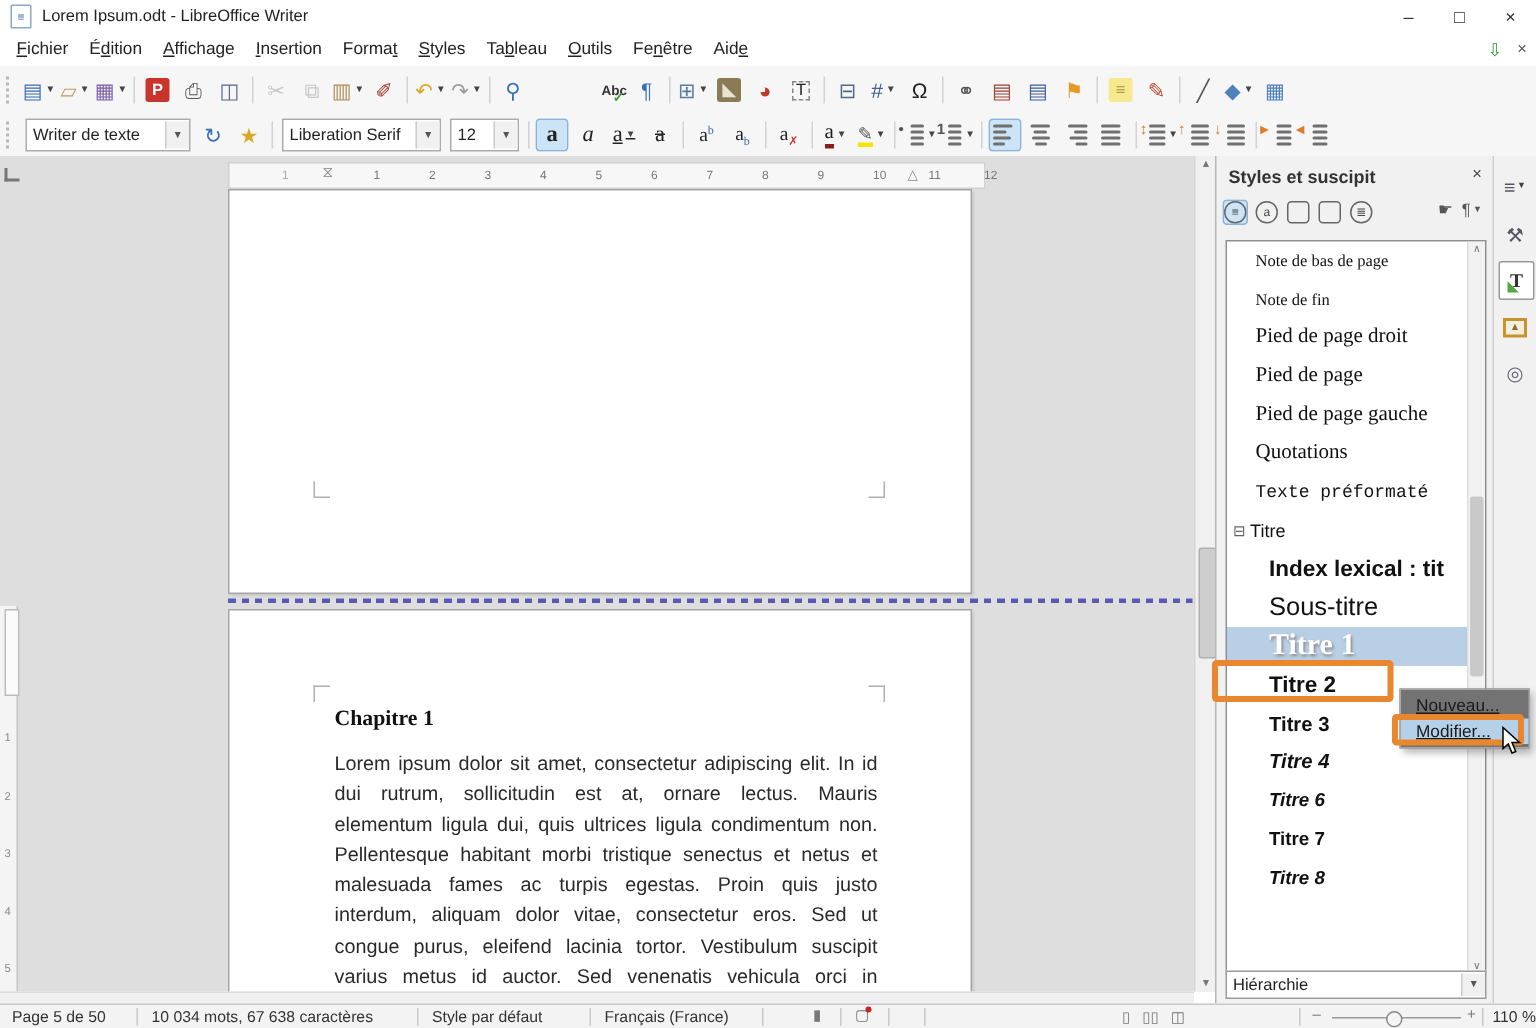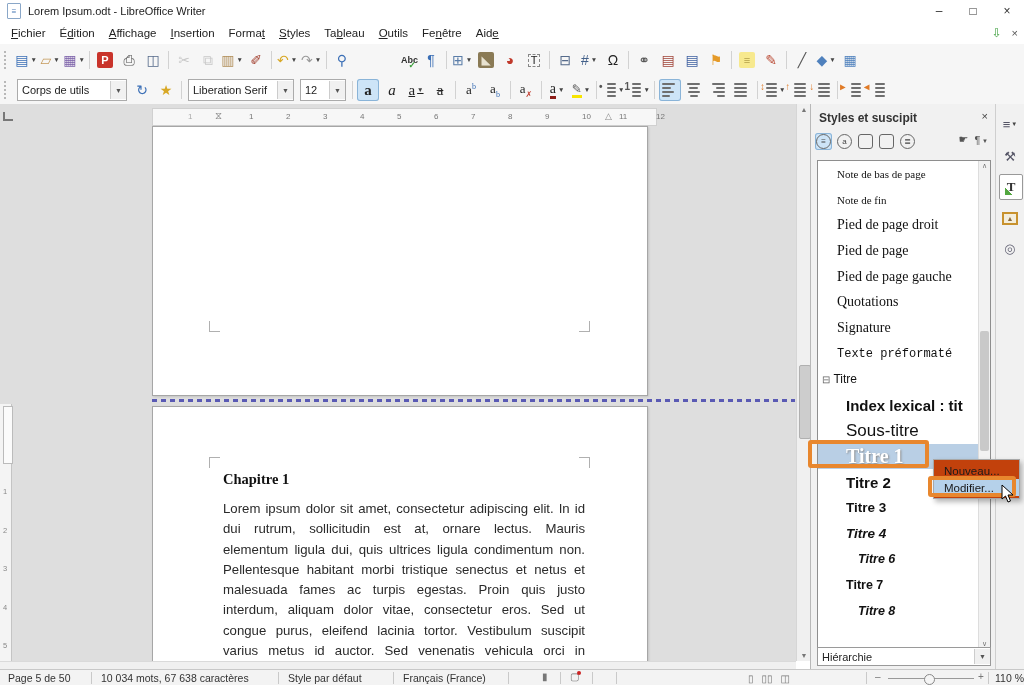--- a/index.html
+++ b/index.html
@@ -93,39 +93,39 @@
   .serif-md{font-family:"Liberation Serif",serif;font-size:14px;}
   .mono{font-family:"Liberation Mono","DejaVu Sans Mono",monospace;font-size:12px;}
   .tree-label{font-size:12px;}
   .sans-bold-lg{font-weight:bold;font-size:15px;}
   .sans-xl{font-size:17px;}
   .title1{font-family:"Liberation Serif",serif;font-weight:bold;font-size:20px;color:#fff;text-shadow:1px 1px 2px #8a8a8a;}
   .sans-bold-md{font-weight:bold;font-size:15px;}
   .sans-bold{font-weight:bold;font-size:13.5px;}
   .sans-bolditalic{font-weight:bold;font-style:italic;font-size:13.5px;}
   .sans-bold-sm{font-weight:bold;font-size:12.5px;}
-  .sans-bolditalic-sm{font-weight:bold;font-style:italic;font-size:12.5px;margin-left:12px;}
+  .sans-bolditalic-sm{font-weight:bold;font-style:italic;font-size:12.5px;}
   .lscroll{position:absolute;right:0;top:0;width:11px;height:100%;background:#f2f2f2;border-left:1px solid #ddd;}
   .lthumb{position:absolute;left:1px;top:170px;width:9px;height:120px;background:#c9c9c9;border-radius:2px;}
   .larrow{position:absolute;left:0;width:11px;text-align:center;font-size:7px;color:#777;}
   .pdrop{position:absolute;left:6px;bottom:3px;width:172px;height:17px;background:#fff;border:1px solid #9a9a9a;
          display:flex;align-items:center;font-size:11px;}
   .pdrop .cval{padding-left:4px;flex:1;}
   .pdrop .cdd{width:15px;height:15px;background:#f0f0f0;border-left:1px solid #ccc;display:flex;align-items:center;justify-content:center;font-size:7px;color:#555;}
   
   .tabstrip{position:absolute;top:104px;left:995px;width:29px;height:565px;background:#f1f1f1;border-left:1px solid #cfcfcf;}
   .stab{position:absolute;left:3px;width:22px;height:24px;display:flex;align-items:center;justify-content:center;font-size:13px;color:#556;}
   .stab .dd{font-size:6px;margin-left:1px;color:#444;}
   .stab.active{background:#fff;border:1px solid #999;border-radius:2px;}
   .tab-styles .g{font-family:"Liberation Serif",serif;font-weight:bold;color:#333;
       background:linear-gradient(45deg,#52a73f 26%,transparent 27%);padding:0 2px;}
   .tab-gallery .g{border:2px solid #c8922e;background:#f4eedc;font-size:7px;color:#8a6a3a;padding:1px 3px;}
   .tab-navigator .g{color:#667;}
   
-  .ctxmenu{position:absolute;left:933px;top:459px;width:85px;background:#c2410c;border:1px solid #a8a8a8;
+  .ctxmenu{position:absolute;left:933px;top:459px;width:85px;background:#737373;border:1px solid #a8a8a8;
            box-shadow:2px 3px 5px rgba(0,0,0,.28);z-index:40;padding:2px 0;}
   .ctxitem{height:17px;display:flex;align-items:center;padding-left:10px;font-size:11.5px;color:#1a1a1a;text-decoration:underline;}
   .ctxitem.sel{background:#b5d1ea;}
   
   .anno{position:absolute;border:4px solid #e8872e;border-radius:3px;z-index:50;}
   .cursor{position:absolute;z-index:60;}
   
   .statusbar{position:absolute;left:0;top:669px;width:1024px;height:16px;background:#f3f3f3;border-top:1px solid #c8c8c8;
              font-size:10.5px;color:#333;}
   .statusbar .seg{position:absolute;top:2px;white-space:nowrap;}
@@ -276,21 +276,21 @@
       <span class="g" style="color: rgb(79, 129, 189);">◆</span>
       <span class="dd">▼</span>
     </span>
     <span class="ticon">
       <span class="g" style="color: rgb(79, 129, 189);">▦</span>
     </span>
   </div>
 <div class="tb2">
     <span class="grip"></span>
     <span class="combo" style="width: 104px;">
-      <span class="cval">Corps de utils</span>
+      <span class="cval">Writer de texte</span>
       <span class="cdd">▼</span>
     </span>
     <span class="ticon">
       <span class="g" style="color: rgb(59, 111, 182);">↻</span>
     </span>
     <span class="ticon">
       <span class="g" style="color: rgb(216, 168, 38);">★</span>
     </span>
     <span class="tsep"></span>
     <span class="combo" style="width: 100px;">
@@ -526,23 +526,20 @@
           <span class="slabel serif-md">Pied de page droit</span>
         </div>
         <div class="srow">
           <span class="slabel serif-md">Pied de page</span>
         </div>
         <div class="srow">
           <span class="slabel serif-md">Pied de page gauche</span>
         </div>
         <div class="srow">
           <span class="slabel serif-md">Quotations</span>
-        </div>
-        <div class="srow">
-          <span class="slabel serif-md">Signature</span>
         </div>
         <div class="srow">
           <span class="slabel mono">Texte préformaté</span>
         </div>
         <div class="srow tree">
           <span class="treebox">⊟</span>
           <span class="slabel tree-label">Titre</span>
         </div>
         <div class="srow ind">
           <span class="slabel sans-bold-lg">Index lexical : tit</span>

